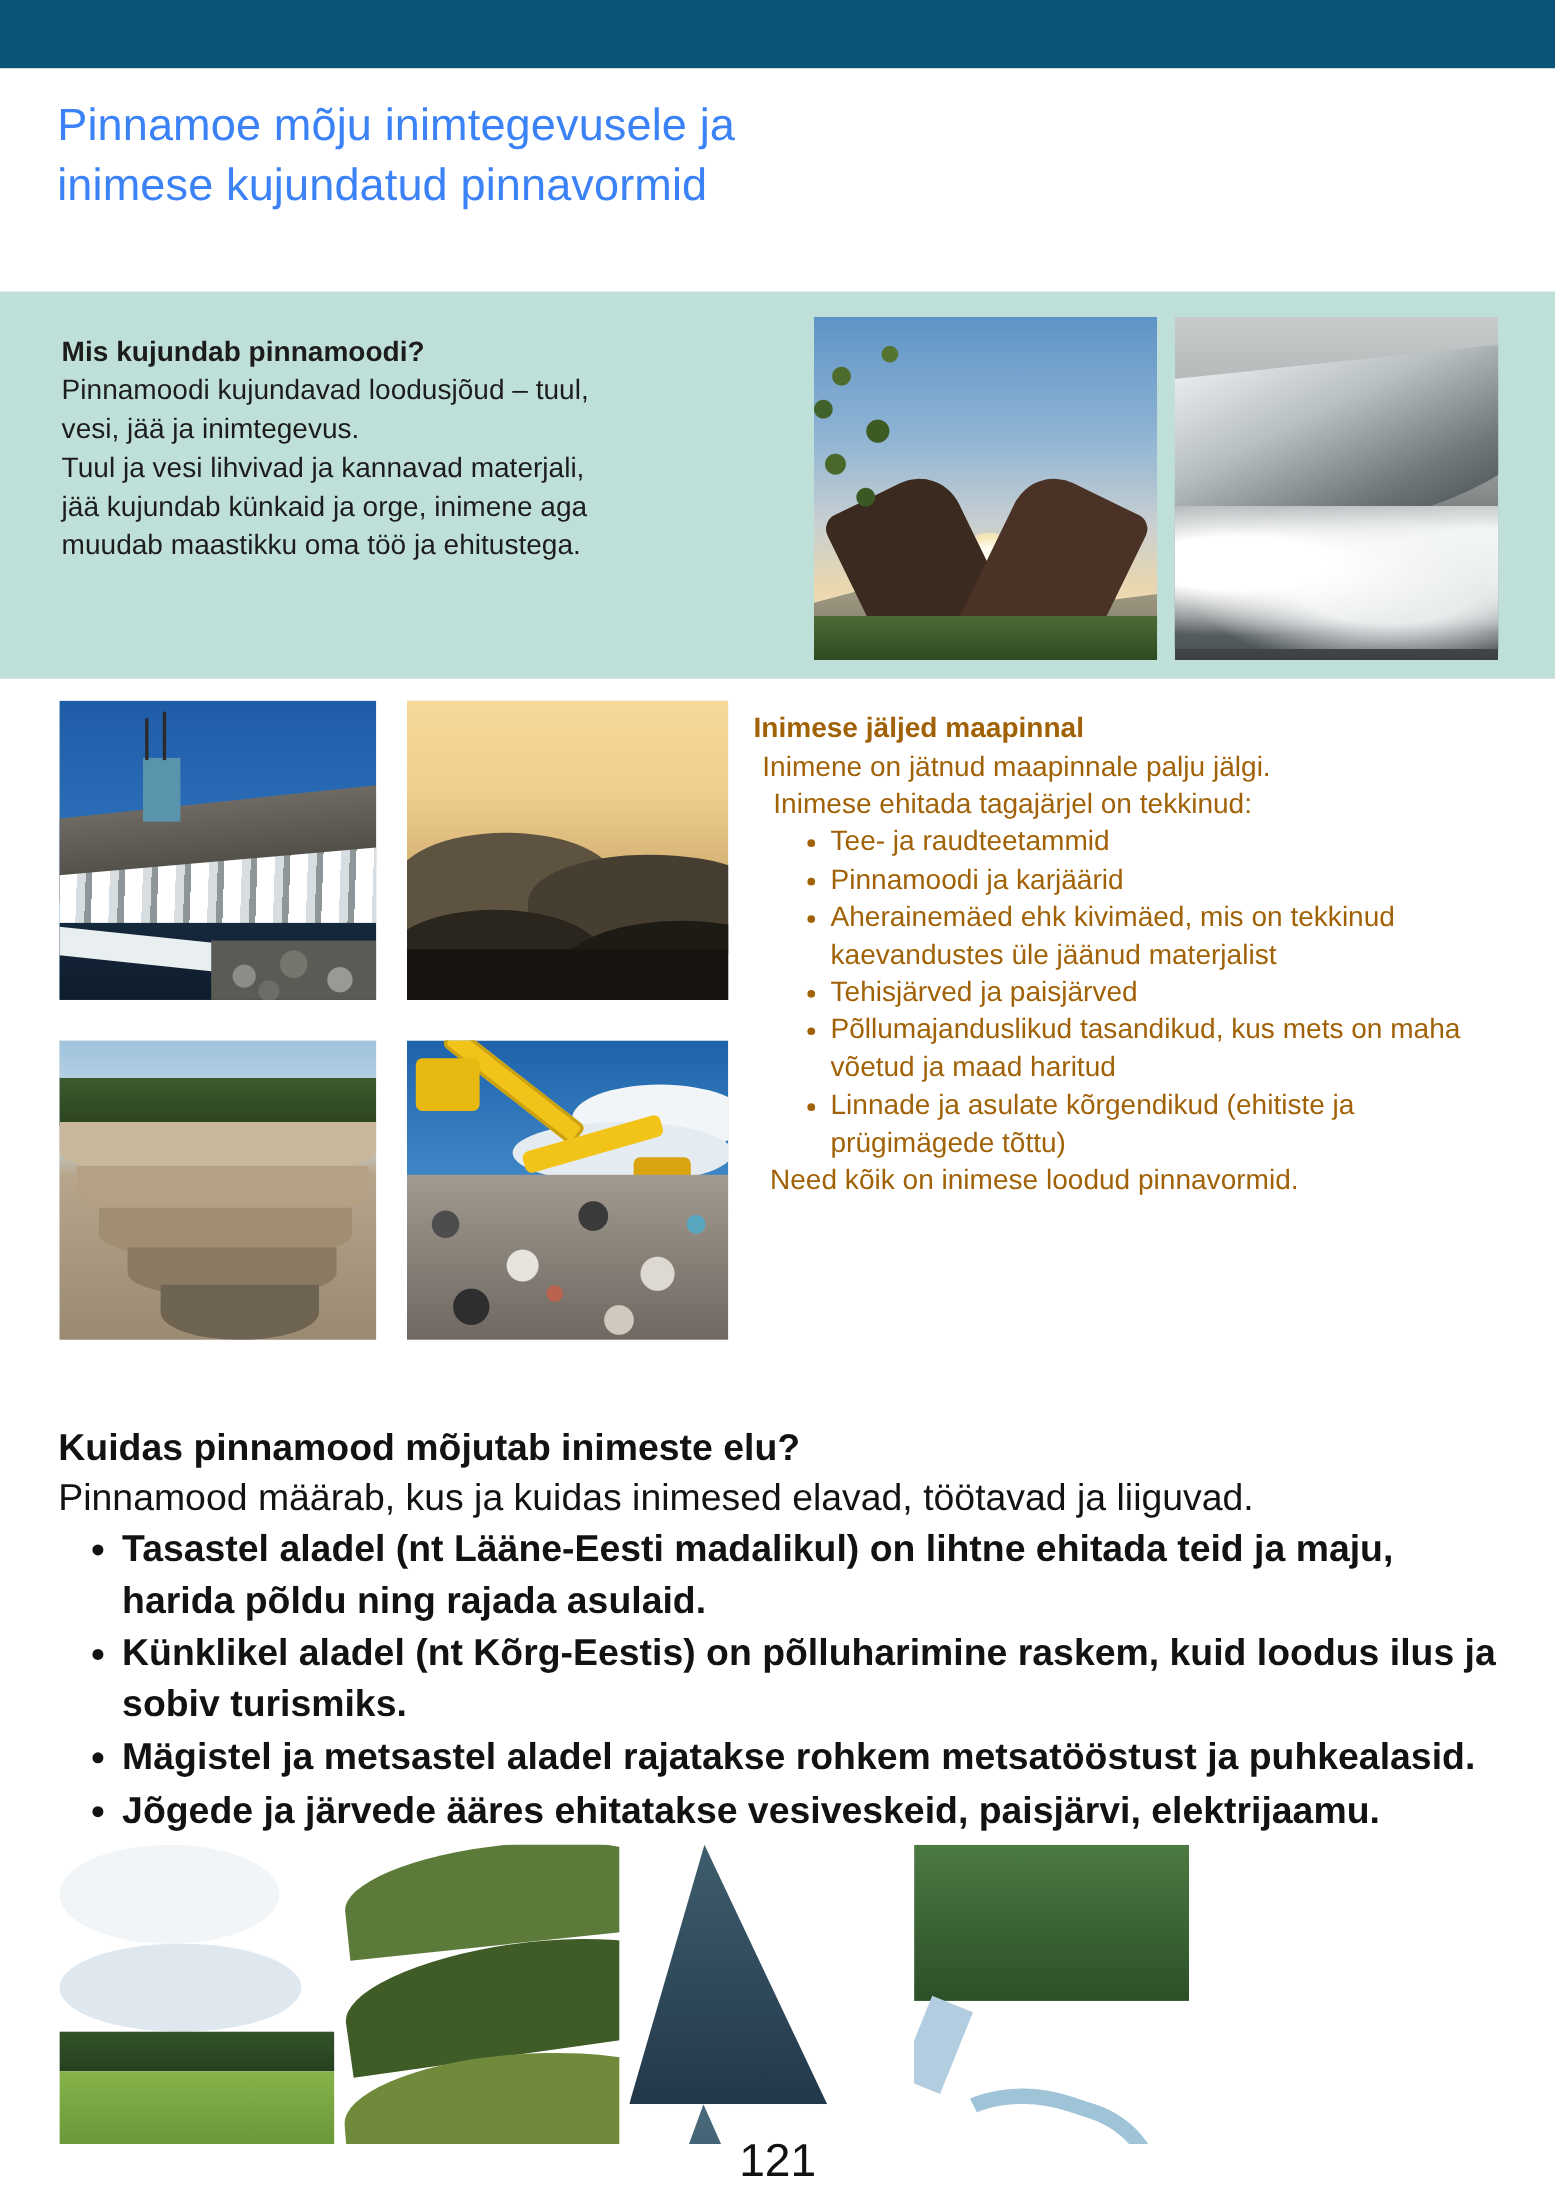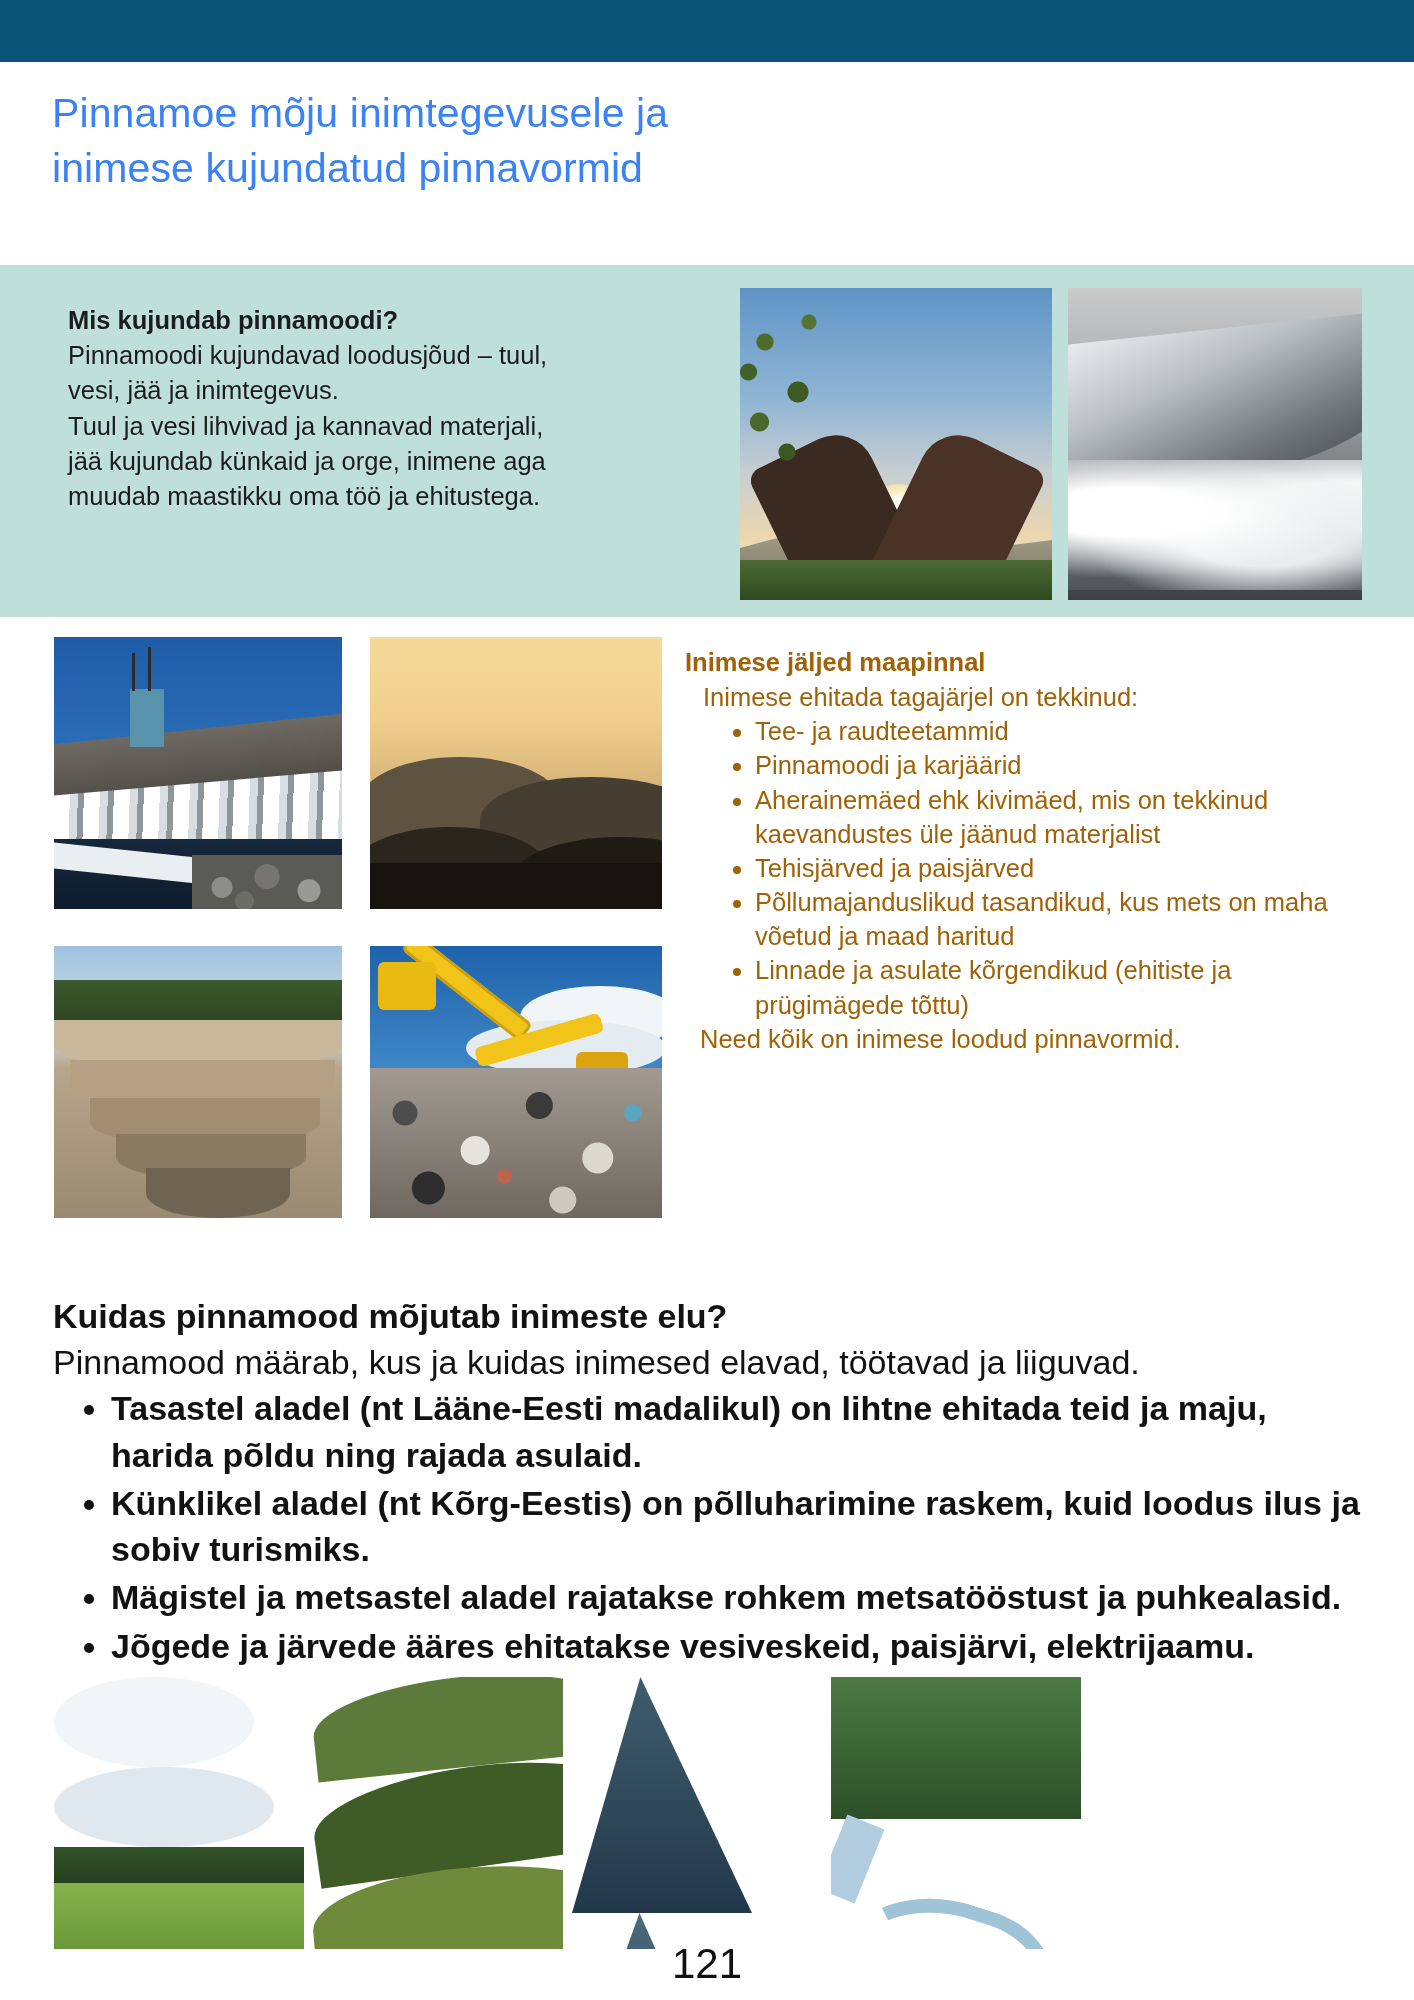--- a/index.html
+++ b/index.html
@@ -37,21 +37,21 @@
 
   
   .mint-panel{
     position:absolute;
     left:0; top:265px;
     width:1414px;
     height:352px;
   }
   .mint-text{
     position:absolute;
-    left:68px; top:303px;
+    left:56px; top:303px;
     width:505px;
     font-size:25.5px;
     line-height:1.38;
     color:#1c1c1c;
   }
   .mint-text .hd{font-weight:bold;display:block;}
   .mint-text .para{display:block;}
 
   
   .photo{
@@ -342,20 +342,21 @@
   <div class="ov cloud2"></div>
   <div class="ov arm"></div>
   <div class="ov cab"></div>
   <div class="ov arm2"></div>
   <div class="ov bucket"></div>
   <div class="ov trash"></div>
 </div>
 
 <div class="sec2">
   <span class="hd">Inimese jäljed maapinnal</span>
+  <span class="l1">Inimene on jätnud maapinnale palju jälgi.</span>
   <span class="l2">Inimese ehitada tagajärjel on tekkinud:</span>
   <ul>
     <li>Tee- ja raudteetammid</li>
     <li>Pinnamoodi ja karjäärid</li>
     <li>Aherainemäed ehk kivimäed, mis on tekkinud kaevandustes üle jäänud materjalist</li>
     <li>Tehisjärved ja paisjärved</li>
     <li>Põllumajanduslikud tasandikud, kus mets on maha võetud ja maad haritud</li>
     <li>Linnade ja asulate kõrgendikud (ehitiste ja prügimägede tõttu)</li>
   </ul>
   <span class="closing">Need kõik on inimese loodud pinnavormid.</span>

